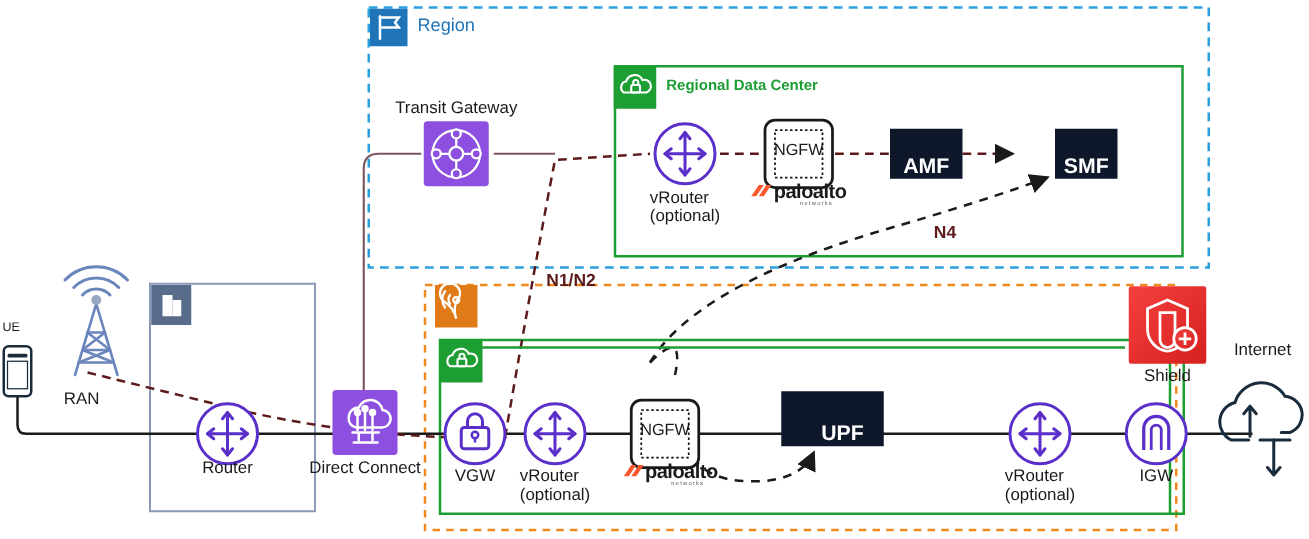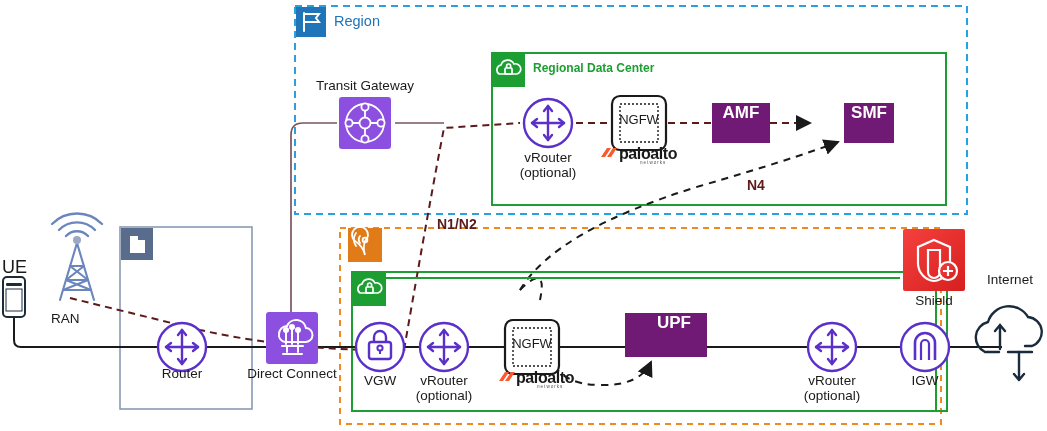--- a/index.html
+++ b/index.html
@@ -1,30 +1,30 @@
 <!DOCTYPE html>
 <html><head>
 <meta charset="utf-8">
 <style>
   html,body{margin:0;padding:0;background:#ffffff;}
   body{width:1047px;height:431px;position:relative;overflow:hidden;
        font-family:"Liberation Sans", sans-serif;}
   #stage{position:absolute;inset:0;width:1047px;height:431px;}
   svg.layer{position:absolute;left:0;top:0;width:1047px;height:431px;overflow:visible;}
   .lbl{position:absolute;white-space:pre;line-height:1.12;}
-  .t-center{transform:translateX(-50%);text-align:center;}
+  .t-center{transform:translateX(-50%);}
   .grp-title{font-size:12px;font-weight:bold;}
   .node-lbl{font-size:13.5px;color:#1a1a1a;}
   .iface-lbl{font-size:14px;font-weight:bold;color:#5c1a1a;}
   .box-txt{font-size:17px;font-weight:bold;color:#ffffff;}
   .ldc-title{font-size:14.5px;color:#5a6c8c;}
   .region-title{font-size:14.5px;color:#2074b8;}
-  .pinkbox{position:absolute;background:#701a75;display:flex;align-items:flex-start;
+  .pinkbox{position:absolute;background:#0f172a;display:flex;align-items:flex-end;
            justify-content:center;}
-  .ue-lbl{font-size:18px;color:#1a1a1a;}
+  .ue-lbl{font-size:10px;color:#1a1a1a;}
 </style>
 </head>
 <body>
 
 <div id="stage">
 
   <svg class="layer">
     <defs>
       <marker id="arrowDark" markerWidth="9" markerHeight="9" refX="7" refY="4" orient="auto">
         <path d="M0,0 L8,4 L0,8 z" fill="#1a1a1a"></path>

